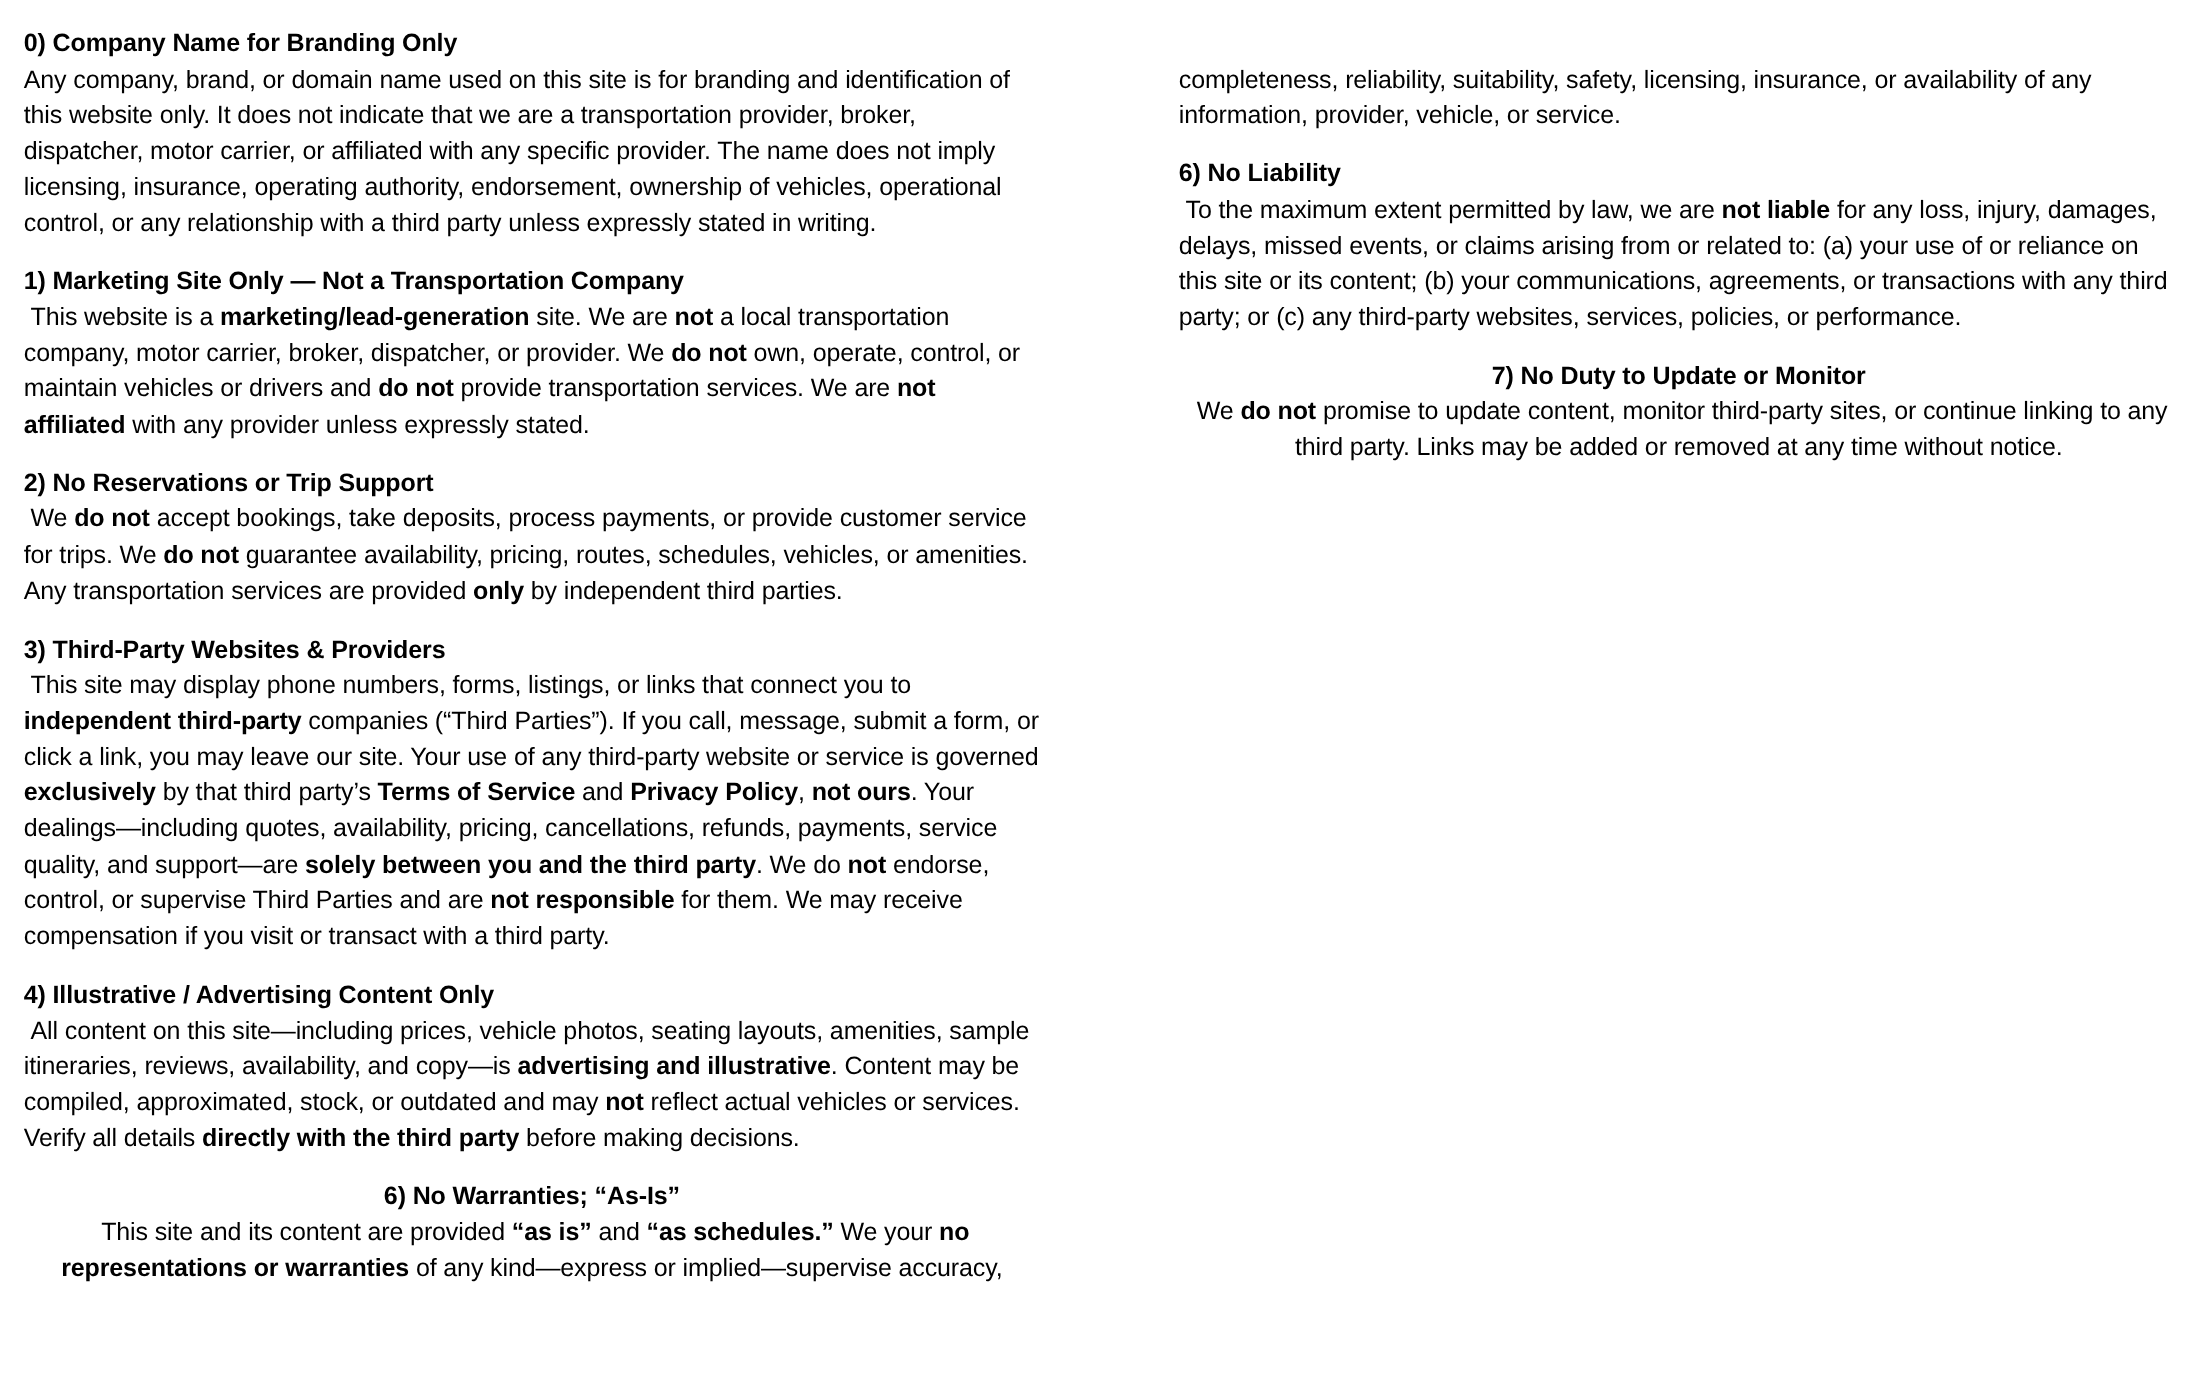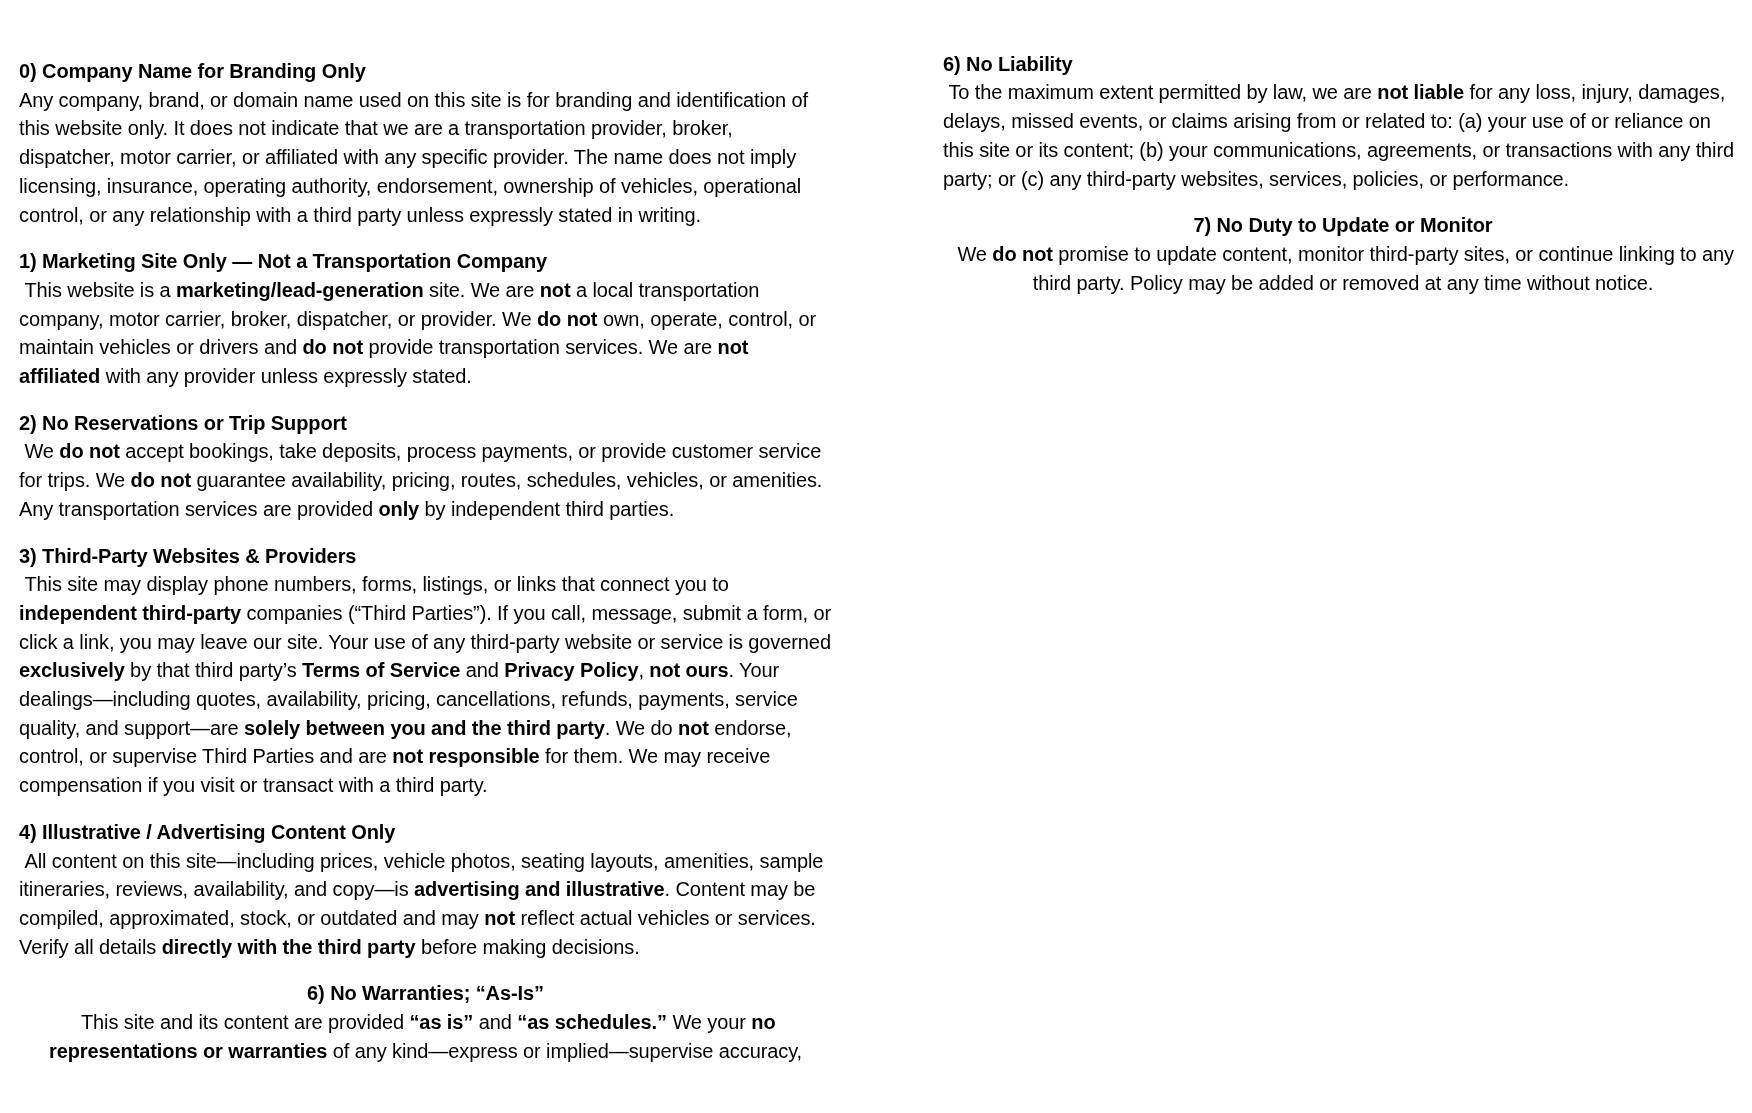--- a/index.html
+++ b/index.html
@@ -17,21 +17,20 @@
     align-items: flex-start;
     padding: 21px 0 0 19px;
     font-family: "Liberation Sans", sans-serif;
     font-size: 20px;
     line-height: 28.7px;
     color: #000000;
     letter-spacing: -0.1px;
   }
   .col {
     flex: 0 0 auto;
-    margin-top: 36px;
   }
   .col-left {
     width: 813px;
   }
   .col-gap {
     width: 111px;
     flex: 0 0 auto;
   }
   .col-right {
     width: 800px;
@@ -55,16 +54,17 @@
   <div class="col col-left">
       <p class="block"><strong>0) Company Name for Branding Only</strong><br><span>Any company, brand, or domain name used on this site is for branding and identification of this website only. It does not indicate that we are a transportation provider, broker, dispatcher, motor carrier, or affiliated with any specific provider. The name does not imply licensing, insurance, operating authority, endorsement, ownership of vehicles, operational control, or any relationship with a third party unless expressly stated in writing.</span></p>
       <p class="block"><strong>1) Marketing Site Only — Not a Transportation Company</strong><br><span>&nbsp;This website is a </span><strong>marketing/lead-generation</strong><span> site. We are </span><strong>not</strong><span> a local transportation company, motor carrier, broker, dispatcher, or provider. We </span><strong>do not</strong><span> own, operate, control, or maintain vehicles or drivers and </span><strong>do not</strong><span> provide transportation services. We are </span><strong>not affiliated</strong><span> with any provider unless expressly stated.</span></p>
       <p class="block"><strong>2) No Reservations or Trip Support</strong><br><span>&nbsp;We </span><strong>do not</strong><span> accept bookings, take deposits, process payments, or provide customer service for trips. We </span><strong>do not</strong><span> guarantee availability, pricing, routes, schedules, vehicles, or amenities. Any transportation services are provided </span><strong>only</strong><span> by independent third parties.</span></p>
       <p class="block"><strong>3) Third-Party Websites &amp; Providers</strong><br><span>&nbsp;This site may display phone numbers, forms, listings, or links that connect you to </span><strong>independent third-party</strong><span> companies (“Third Parties”). If you call, message, submit a form, or click a link, you may leave our site. Your use of any third-party website or service is governed </span><strong>exclusively</strong><span> by that third party’s </span><strong>Terms of Service</strong><span> and </span><strong>Privacy Policy</strong><span>, </span><strong>not ours</strong><span>. Your dealings—including quotes, availability, pricing, cancellations, refunds, payments, service quality, and support—are </span><strong>solely between you and the third party</strong><span>. We do </span><strong>not</strong><span> endorse, control, or supervise Third Parties and are </span><strong>not responsible</strong><span> for them. We may receive compensation if you visit or transact with a third party.</span></p>
       <p class="block"><strong>4) Illustrative / Advertising Content Only</strong><br><span>&nbsp;All content on this site—including prices, vehicle photos, seating layouts, amenities, sample itineraries, reviews, availability, and copy—is </span><strong>advertising and illustrative</strong><span>. Content may be compiled, approximated, stock, or outdated and may </span><strong>not</strong><span> reflect actual vehicles or services. Verify all details </span><strong>directly with the third party</strong><span> before making decisions.</span></p>
       <p class="block"><strong>6) No Warranties; “As-Is”</strong><br><span>&nbsp;This site and its content are provided </span><strong>“as is”</strong><span> and </span><strong>“as schedules.”</strong><span> We your </span><strong>no representations or warranties</strong><span> of any kind—express or implied—supervise accuracy,</span></p>
     </div>
   <div class="col-gap"></div>
   <div class="col col-right">
+      <p class="block"><span>completeness, reliability, suitability, safety, licensing, insurance, or availability of any information, provider, vehicle, or service.</span></p>
       <p class="block"><strong>6) No Liability</strong><br><span>&nbsp;To the maximum extent permitted by law, we are </span><strong>not liable</strong><span> for any loss, injury, damages, delays, missed events, or claims arising from or related to: (a) your use of or reliance on this site or its content; (b) your communications, agreements, or transactions with any third party; or (c) any third-party websites, services, policies, or performance.</span></p>
-      <p class="block"><strong>7) No Duty to Update or Monitor</strong><br><span>&nbsp;We </span><strong>do not</strong><span> promise to update content, monitor third-party sites, or continue linking to any third party. Policy may be added or removed at any time without notice.</span></p>
+      <p class="block"><strong>7) No Duty to Update or Monitor</strong><br><span>&nbsp;We </span><strong>do not</strong><span> promise to update content, monitor third-party sites, or continue linking to any third party. Links may be added or removed at any time without notice.</span></p>
     </div>
 </div>
 
 </body></html>

